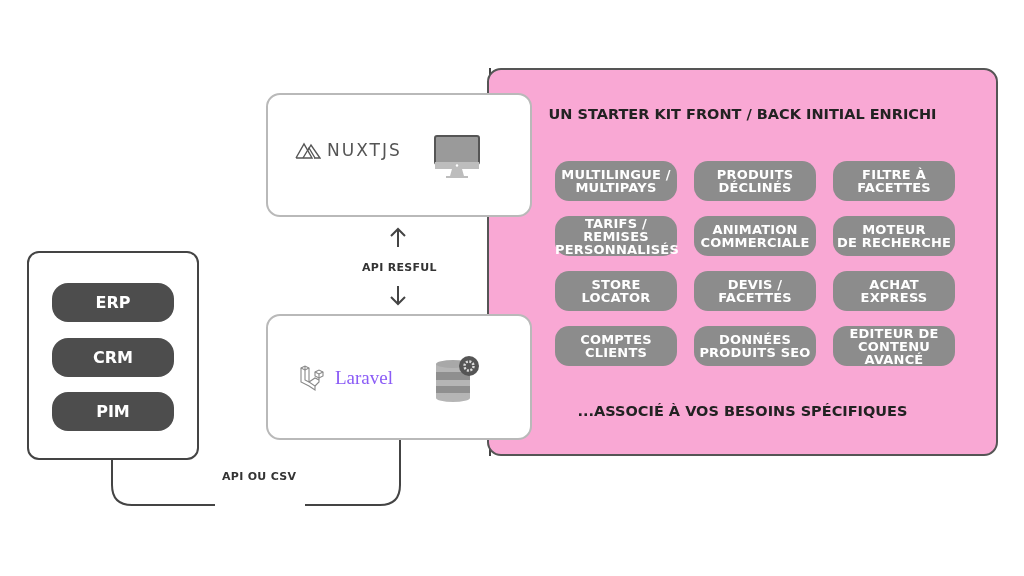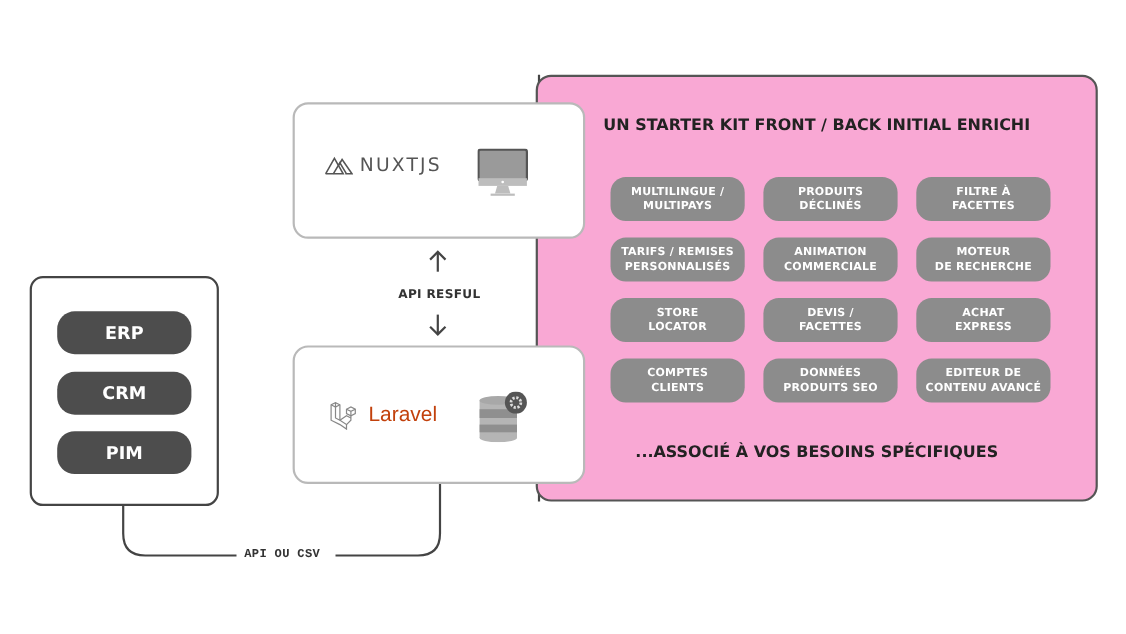--- a/index.html
+++ b/index.html
@@ -19,37 +19,37 @@
 
   
   .tech-box { left: 266px; width: 266px; border: 2px solid #b9b9b9; border-radius: 14px;
               background: #fff; box-sizing: border-box; }
   .nuxt-box { top: 93px; height: 124px; padding-left: 32px; }
   .laravel-box { top: 314px; height: 126px; }
 
   .nuxt-logo { position: absolute; left: 27px; top: 45px; display: flex; align-items: center; gap: 6px; }
   .nuxt-text { font-size: 17px; letter-spacing: 2px; color: #555; font-family: "DejaVu Sans", sans-serif; }
   .laravel-logo { position: absolute; left: 31px; top: 48px; display: flex; align-items: center; gap: 6px; }
-  .laravel-text { font-size: 19px; color: #c2410c; font-family: Liberation Sans, sans-serif; }
+  .laravel-text { font-size: 19px; color: #8b5cf6; font-family: Liberation Serif, serif; }
 
   .monitor-icon { position: absolute; left: 166px; top: 40px; }
   .db-icon { position: absolute; left: 166px; top: 40px; }
 
   
   .api-label { font-weight: bold; font-size: 11px; color: #333; letter-spacing: 0.3px; }
 
   
   .feat-box { left: 487px; top: 68px; width: 511px; height: 388px; border: 2px solid #555;
               border-radius: 14px; background: #f9a8d4; box-sizing: border-box; }
   .feat-title { position: absolute; left: 0; width: 100%; text-align: center;
                 font-weight: bold; font-size: 14.5px; color: #222; }
   .feat-grid { position: absolute; left: 66px; top: 91px; display: grid;
                grid-template-columns: 122px 122px 122px; column-gap: 17px; row-gap: 15px; }
   .feat-pill { height: 40px; border-radius: 14px; background: #8c8c8c; color: #fff;
-               font-size: 10px; font-weight: bold; line-height: 13px; text-align: center;
+               font-size: 13px; font-weight: bold; line-height: 13px; text-align: center;
                display: flex; flex-direction: column; justify-content: center; letter-spacing: 0.2px; }
 </style>
 </head>
 <body>
 
 <svg class="lines">
 
   <path d="M112 460 L112 485 Q112 505 132 505 L215 505" fill="none" stroke="#444" stroke-width="2"></path>
   <path d="M305 505 L380 505 Q400 505 400 485 L400 440" fill="none" stroke="#444" stroke-width="2"></path>
 
@@ -168,13 +168,13 @@
     <ellipse cx="19" cy="42" rx="17" ry="4" fill="#b5b5b5"></ellipse>
     <rect x="2" y="16" width="34" height="8" fill="#8f8f8f"></rect>
     <rect x="2" y="30" width="34" height="7" fill="#8f8f8f"></rect>
     <ellipse cx="19" cy="8" rx="17" ry="4" fill="#a8a8a8"></ellipse>
     <circle cx="35" cy="10" r="10" fill="#555"></circle>
     <circle cx="35" cy="10" r="4.5" fill="none" stroke="#ddd" stroke-width="2.5" stroke-dasharray="2 1.5"></circle>
     <circle cx="35" cy="10" r="2" fill="#555"></circle>
   </svg>
 </div>
 
-<div class="abs api-label" style="left:222px; top:498px;font-family:Liberation Mono, monospace;">API OU CSV</div>
+<div class="abs api-label" style="left:222px; top:470px;">API OU CSV</div>
 
 </body></html>

